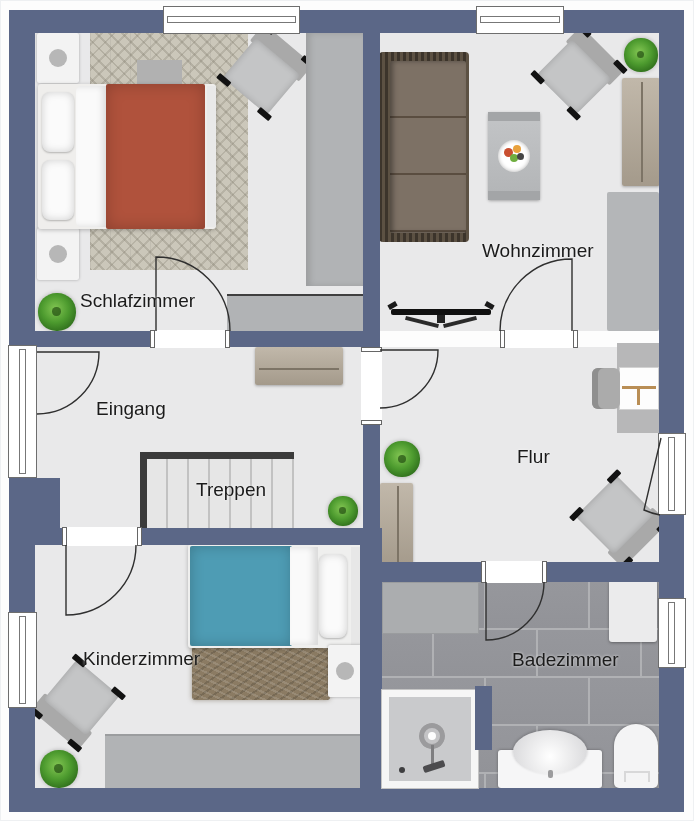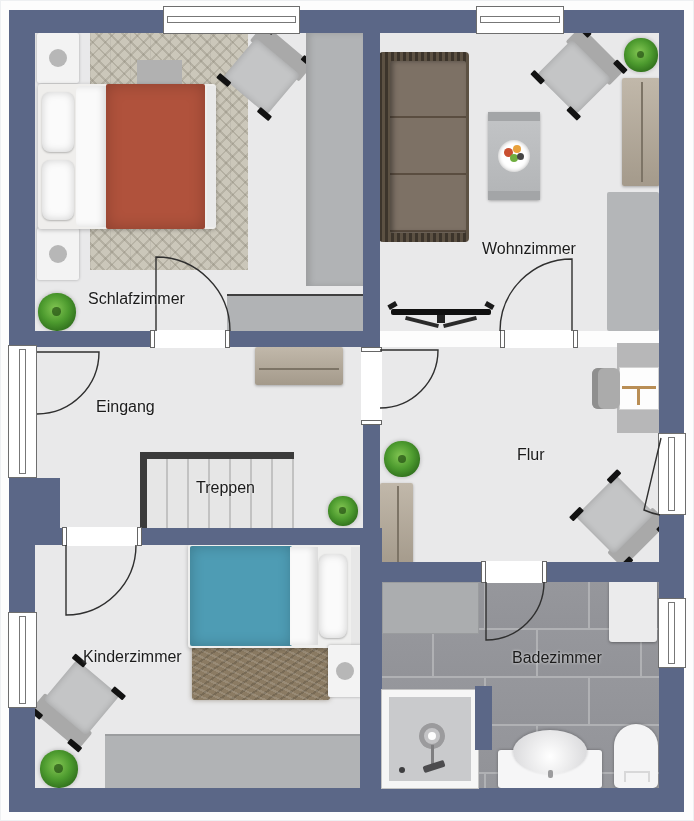--- a/index.html
+++ b/index.html
@@ -25,21 +25,21 @@
   .window.v i{top:3px;bottom:3px;left:50%;width:7px;margin-left:-4px;}
   
   .door-gap{position:absolute;background:#fff;z-index:3;}
   .door-gap i{position:absolute;background:#fff;border:1px solid #666;box-sizing:border-box;}
   .door-gap.h i{width:5px;top:0;bottom:0;}
   .door-gap.h i.j1{left:0;} .door-gap.h i.j2{right:0;}
   .door-gap.v i{height:5px;left:0;right:0;}
   .door-gap.v i.j1{top:0;} .door-gap.v i.j2{bottom:0;}
   .arcs{position:absolute;left:0;top:0;z-index:4;pointer-events:none;}
   
-  .room-label{position:absolute;z-index:5;font-size:16px;color:var(--label);
+  .room-label{position:absolute;z-index:5;font-size:19px;color:var(--label);
     text-shadow:0 0 3px rgba(255,255,255,.8);white-space:nowrap;text-align:center;}
   
   .plant{position:absolute;z-index:2;border-radius:48%;
     background:radial-gradient(circle at 45% 42%,#83c653,var(--plant-green) 45%,#2f6e1c 78%,#265a16);
     box-shadow:0 0 4px rgba(0,0,0,.25);}
   .plant:after{content:"";position:absolute;left:38%;top:38%;width:22%;height:22%;
     border-radius:50%;background:#234f12;opacity:.7;}
   .nightstand{position:absolute;background:#f3f3f3;border-radius:2px;z-index:2;
     box-shadow:0 0 3px rgba(0,0,0,.3);}
   .nightstand:after{content:"";position:absolute;left:50%;top:50%;width:18px;height:18px;
@@ -302,21 +302,21 @@
   <svg class="arcs" width="694" height="821" viewBox="0 0 694 821" fill="none" stroke="#2f2f2f" stroke-width="1.4">
     <path d="M156 331 L156 257 A74 74 0 0 1 230 331"></path>
     <path d="M572 331 L572 259 A72 72 0 0 0 500 331"></path>
     <path d="M37 352 L99 352 A62 62 0 0 1 37 414"></path>
     <path d="M380 350 L438 350 A58 58 0 0 1 380 408"></path>
     <path d="M66 545 L66 615 A70 70 0 0 0 136 545"></path>
     <path d="M486 582 L486 640 A58 58 0 0 0 544 582"></path>
     <path d="M661 438 L644 510 A75 75 0 0 0 660 515"></path>
   </svg>
 
-  <span class="room-label" style="left:88px;top:290px;">Schlafzimmer</span>
+  <span class="room-label" style="left:80px;top:290px;">Schlafzimmer</span>
   <span class="room-label" style="left:482px;top:240px;">Wohnzimmer</span>
   <span class="room-label" style="left:96px;top:398px;">Eingang</span>
   <span class="room-label" style="left:196px;top:479px;">Treppen</span>
   <span class="room-label" style="left:517px;top:446px;">Flur</span>
   <span class="room-label" style="left:83px;top:648px;">Kinderzimmer</span>
   <span class="room-label" style="left:512px;top:649px;">Badezimmer</span>
 
 </div>
 
 </body></html>

